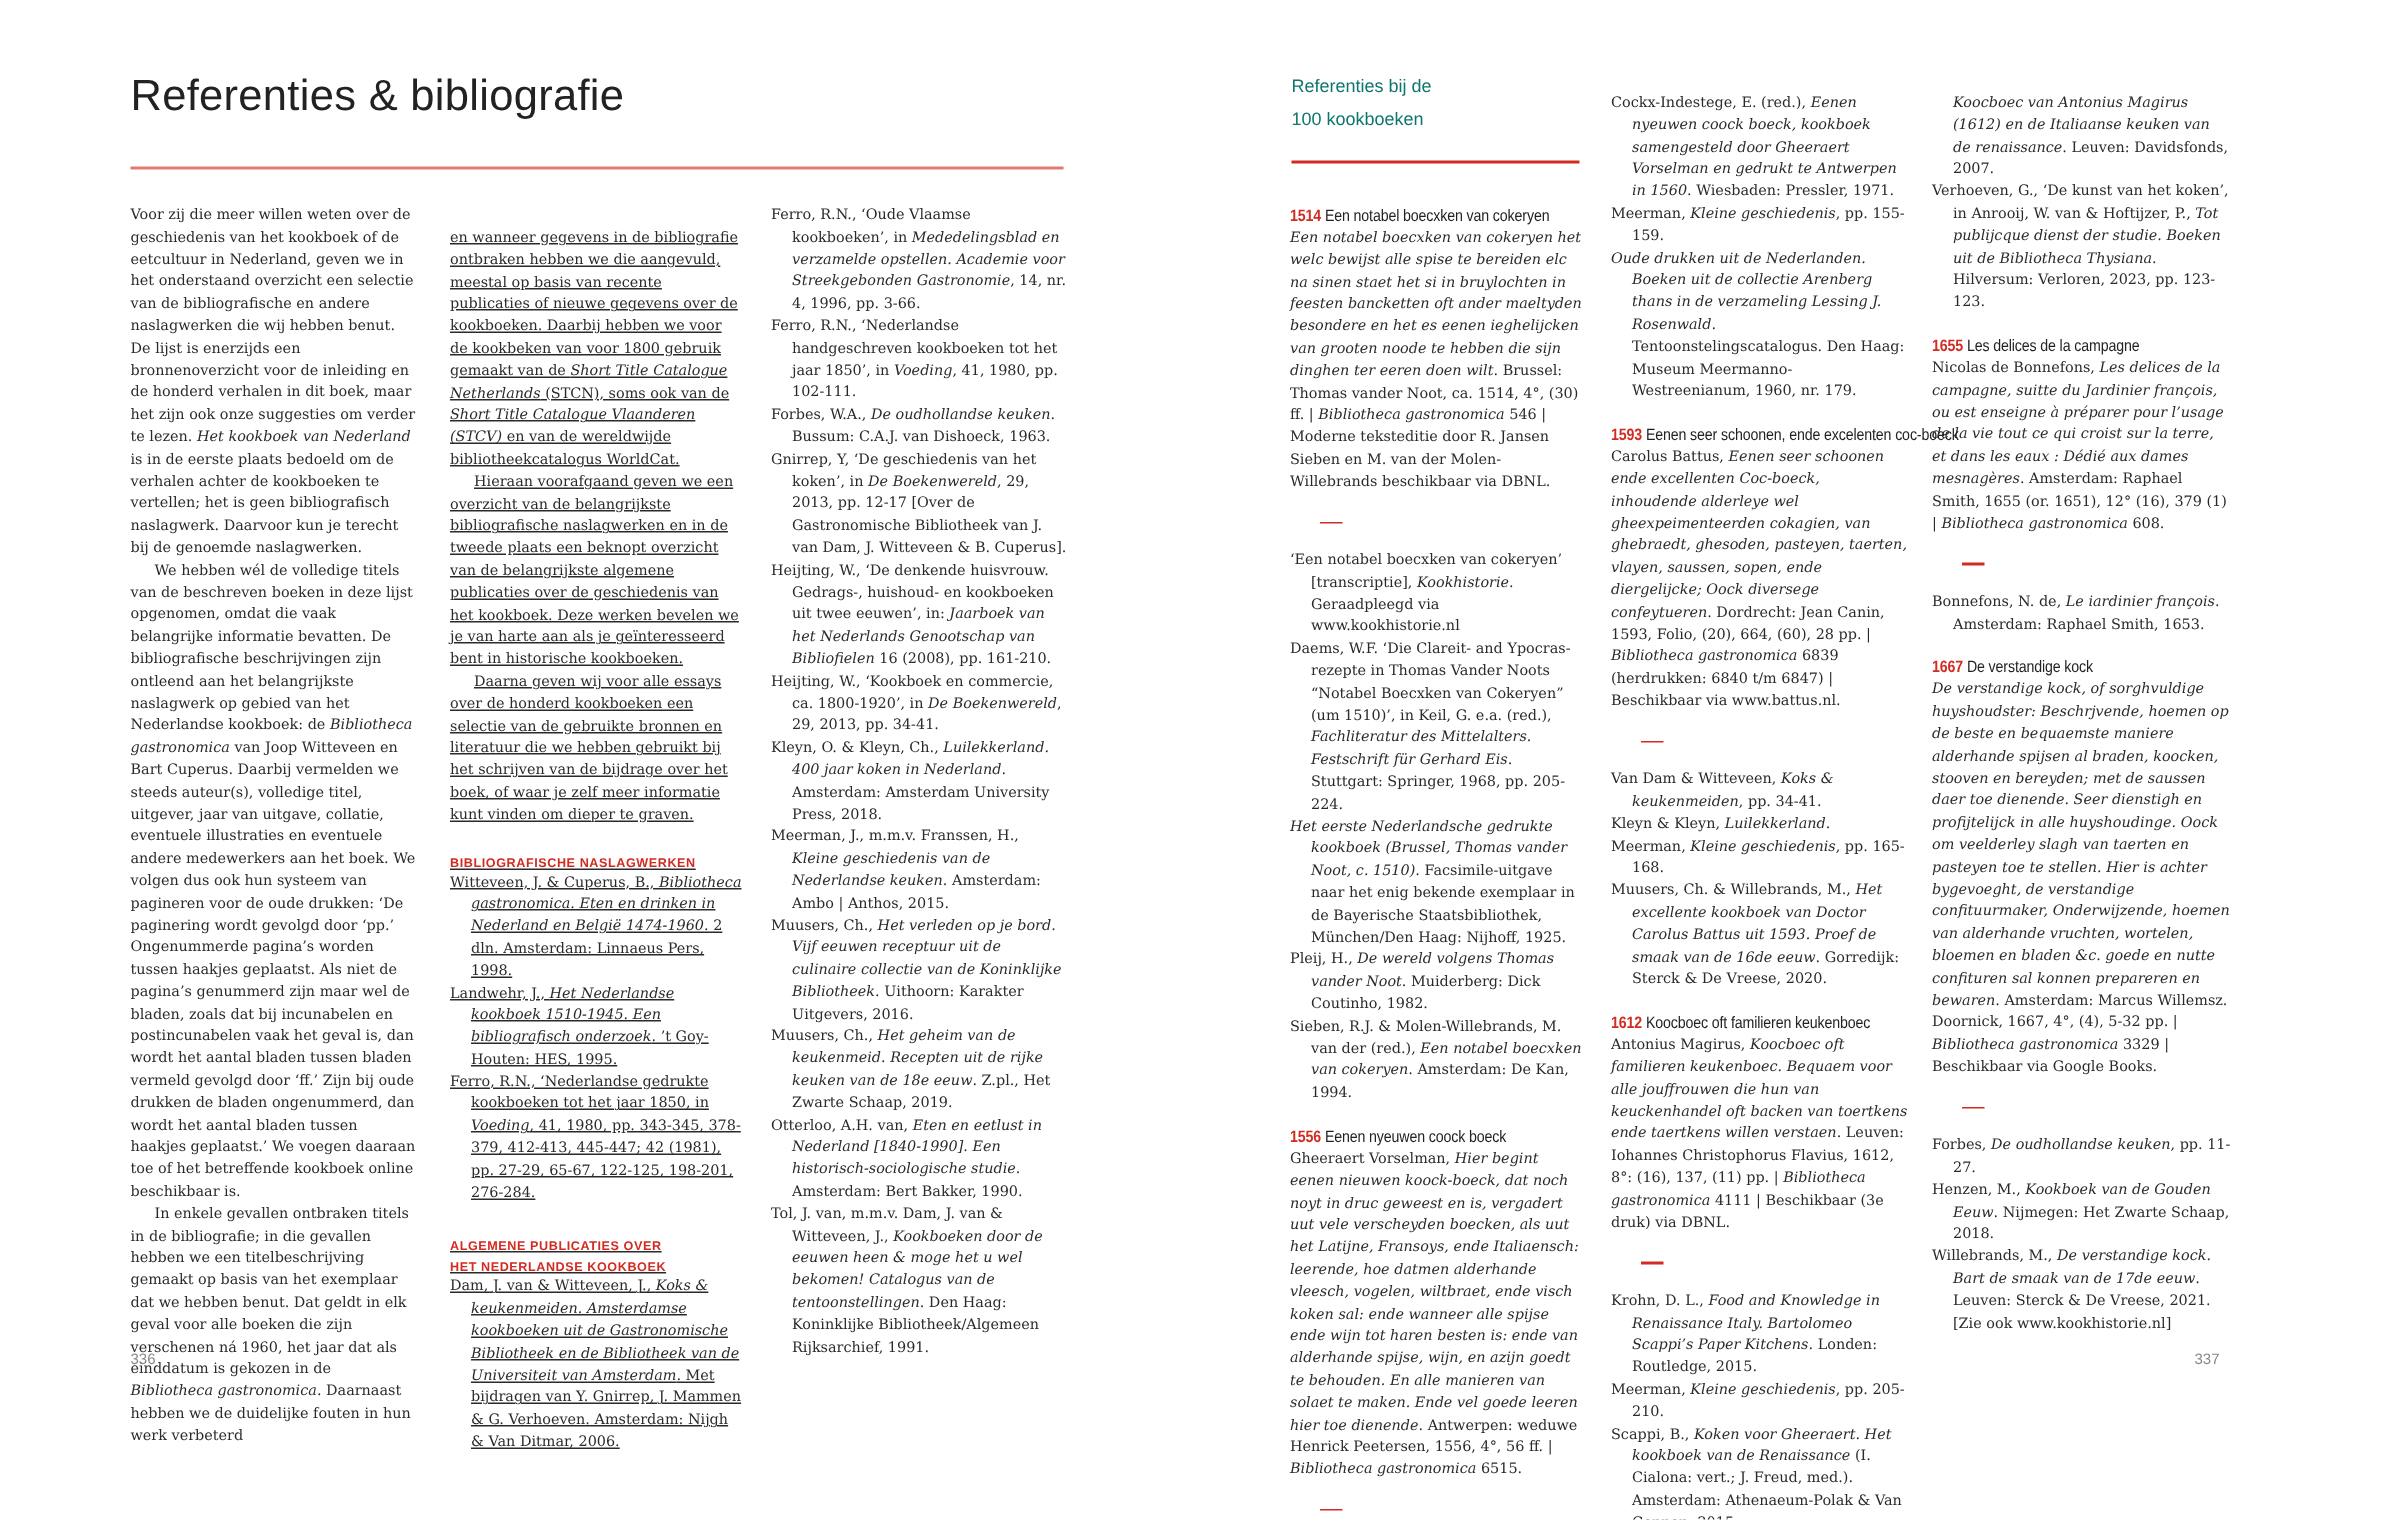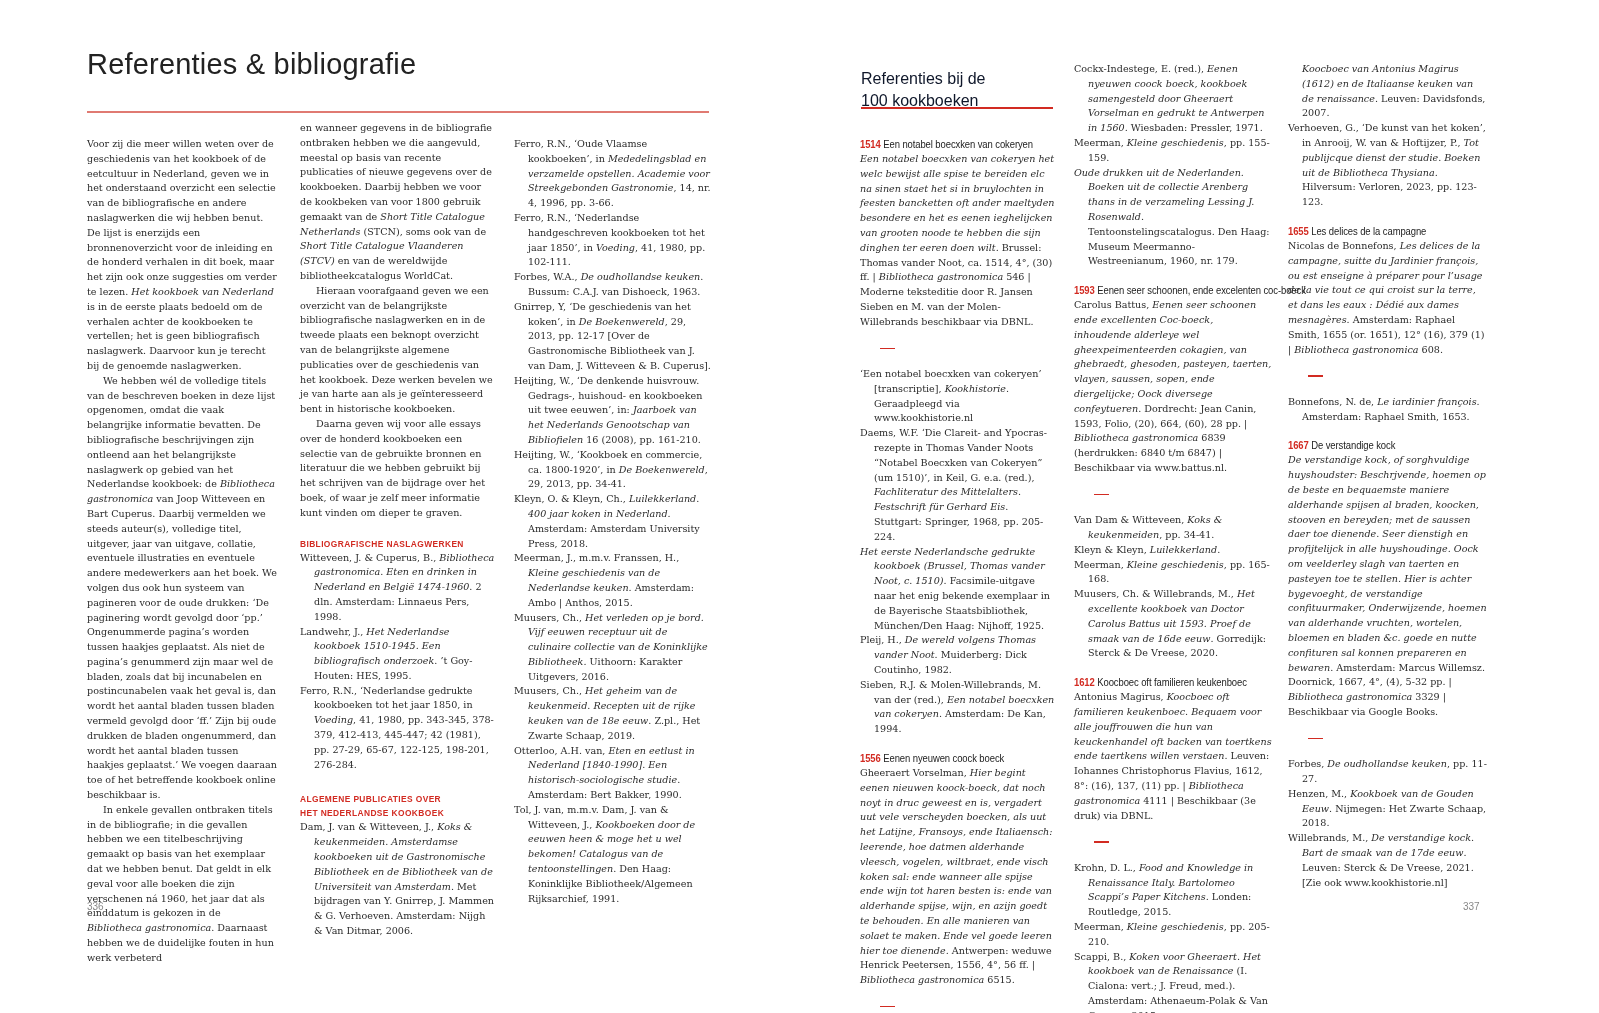--- a/index.html
+++ b/index.html
@@ -13,21 +13,21 @@
 
   .col { position: absolute; font-family: "DejaVu Serif", serif; font-size: 9.6px; line-height: 14.8px; color: #2a2a2a; }
   .col p { margin: 0; }
   .col p.indent { text-indent: 16px; }
   .col i, .col em { font-style: italic; }
 
   .sect-head { font-family: "Liberation Sans", sans-serif; font-weight: 700; color: #d22b22; font-size: 8.4px; letter-spacing: 0.4px; line-height: 14px; text-transform: uppercase; margin-top: 16px !important; }
 
   .ref { padding-left: 14px; text-indent: -14px; }
 
-  .right-title { position: absolute; left: 61px; top: 68px; font-family: "Liberation Sans", sans-serif; font-size: 16px; line-height: 22px; color: #0f172a; margin: 0; font-weight: 400; }
+  .right-title { position: absolute; left: 61px; top: 46px; font-family: "Liberation Sans", sans-serif; font-size: 12px; line-height: 22px; color: #0f766e; margin: 0; font-weight: 400; }
   .right-rule { position: absolute; left: 61px; top: 107px; width: 192px; height: 1.5px; background: #d22b22; }
 
   .entry-head { font-family: "Liberation Sans", sans-serif; font-size: 11px; line-height: 15px; color: #222; font-weight: 400; transform: scaleX(0.86); transform-origin: left; white-space: nowrap; letter-spacing: -0.1px; }
   .entry-head .yr { color: #d22b22; font-weight: 700; }
   .entry-head-wrap { margin-top: 14px; }
   .entry-head-wrap.first { margin-top: 0; }
   .dash { width: 15px; height: 1.5px; background: #d22b22; margin: 18px 0 18px 20px; }
 
   .pagenum { position: absolute; top: 901px; font-family: "Liberation Sans", sans-serif; font-size: 10px; color: #888; }
 </style>
@@ -37,21 +37,21 @@
 <div id="left-page" class="page">
   <h1 class="main-title">Referenties &amp; bibliografie</h1>
   <div class="title-rule"></div>
 
   <div class="col" style="left:87px; top:137px; width:190px;">
     <p><span>Voor zij die meer willen weten over de geschiedenis van het kookboek of de eetcultuur in Nederland, geven we in het onderstaand overzicht een selectie van de bibliografische en andere naslagwerken die wij hebben benut. De lijst is enerzijds een bronnenoverzicht voor de inleiding en de honderd verhalen in dit boek, maar het zijn ook onze suggesties om verder te lezen. </span><i>Het kookboek van Nederland</i><span> is in de eerste plaats bedoeld om de verhalen achter de kookboeken te vertellen; het is geen bibliografisch naslagwerk. Daarvoor kun je terecht bij de genoemde naslagwerken.</span></p>
     <p class="indent"><span>We hebben wél de volledige titels van de beschreven boeken in deze lijst opgenomen, omdat die vaak belangrijke informatie bevatten. De bibliografische beschrijvingen zijn ontleend aan het belangrijkste naslagwerk op gebied van het Nederlandse kookboek: de </span><i>Bibliotheca gastronomica</i><span> van Joop Witteveen en Bart Cuperus. Daarbij vermelden we steeds auteur(s), volledige titel, uitgever, jaar van uitgave, collatie, eventuele illustraties en eventuele andere medewerkers aan het boek. We volgen dus ook hun systeem van pagineren voor de oude drukken: ‘De paginering wordt gevolgd door ‘pp.’ Ongenummerde pagina’s worden tussen haakjes geplaatst. Als niet de pagina’s genummerd zijn maar wel de bladen, zoals dat bij incunabelen en postincunabelen vaak het geval is, dan wordt het aantal bladen tussen bladen vermeld gevolgd door ‘ff.’ Zijn bij oude drukken de bladen ongenummerd, dan wordt het aantal bladen tussen haakjes geplaatst.’ We voegen daaraan toe of het betreffende kookboek online beschikbaar is.</span></p>
     <p class="indent"><span>In enkele gevallen ontbraken titels in de bibliografie; in die gevallen hebben we een titelbeschrijving gemaakt op basis van het exemplaar dat we hebben benut. Dat geldt in elk geval voor alle boeken die zijn verschenen ná 1960, het jaar dat als einddatum is gekozen in de </span><i>Bibliotheca gastronomica</i><span>. Daarnaast hebben we de duidelijke fouten in hun werk verbeterd</span></p>
   </div>
 
-  <div class="col" style="left:300px; top:121px; width:195px;">
+  <div class="col" style="left:300px; top:152px; width:195px;text-decoration:underline;">
     <p><span>en wanneer gegevens in de bibliografie ontbraken hebben we die aangevuld, meestal op basis van recente publicaties of nieuwe gegevens over de kookboeken. Daarbij hebben we voor de kookbeken van voor 1800 gebruik gemaakt van de </span><i>Short Title Catalogue Netherlands</i><span> (STCN), soms ook van de </span><i>Short Title Catalogue Vlaanderen (STCV)</i><span> en van de wereldwijde bibliotheekcatalogus WorldCat.</span></p>
     <p class="indent">Hieraan voorafgaand geven we een overzicht van de belangrijkste bibliografische naslagwerken en in de tweede plaats een beknopt overzicht van de belangrijkste algemene publicaties over de geschiedenis van het kookboek. Deze werken bevelen we je van harte aan als je geïnteresseerd bent in historische kookboeken.</p>
     <p class="indent">Daarna geven wij voor alle essays over de honderd kookboeken een selectie van de gebruikte bronnen en literatuur die we hebben gebruikt bij het schrijven van de bijdrage over het boek, of waar je zelf meer informatie kunt vinden om dieper te graven.</p>
 
     <p class="sect-head">Bibliografische naslagwerken</p>
     <div id="sec1-refs">
         <p class="ref"><span>Witteveen, J. &amp; Cuperus, B., </span><i>Bibliotheca gastronomica. Eten en drinken in Nederland en België 1474-1960</i><span>. 2 dln. Amsterdam: Linnaeus Pers, 1998.</span></p>
         <p class="ref"><span>Landwehr, J., </span><i>Het Nederlandse kookboek 1510-1945. Een bibliografisch onderzoek</i><span>. ’t Goy-Houten: HES, 1995.</span></p>
         <p class="ref"><span>Ferro, R.N., ‘Nederlandse gedrukte kookboeken tot het jaar 1850, in </span><i>Voeding</i><span>, 41, 1980, pp. 343-345, 378-379, 412-413, 445-447; 42 (1981), pp. 27-29, 65-67, 122-125, 198-201, 276-284.</span></p>
       </div>

